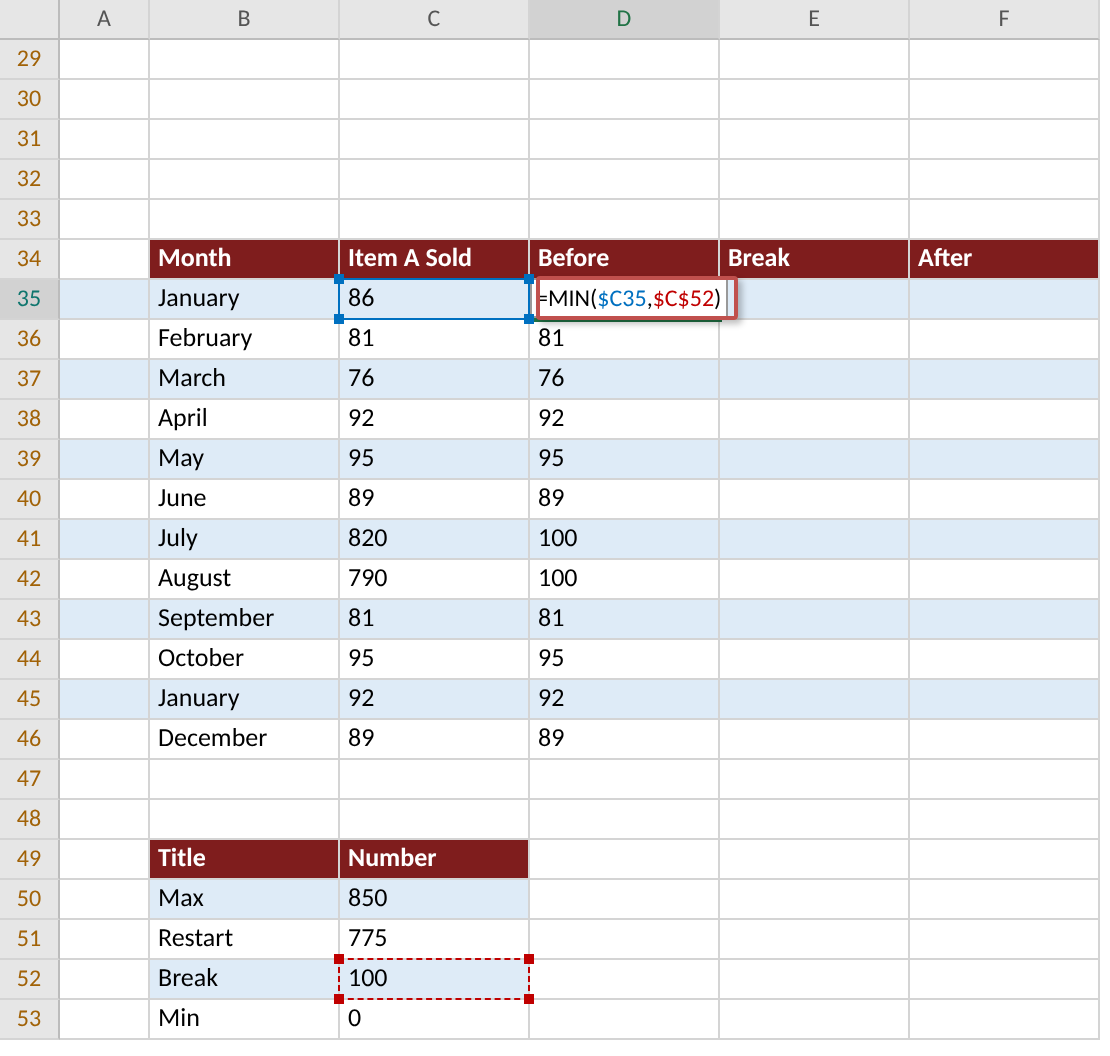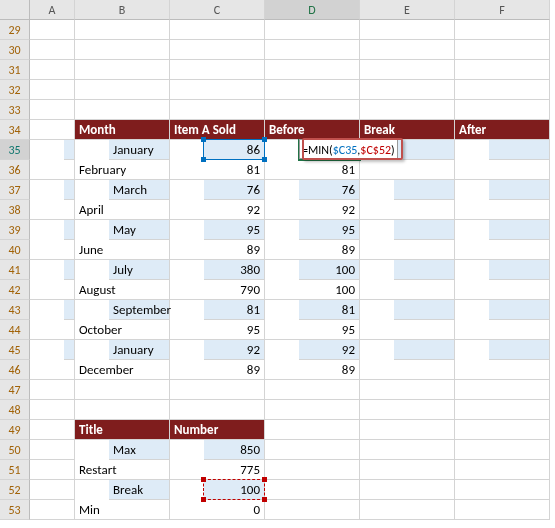--- a/index.html
+++ b/index.html
@@ -52,22 +52,22 @@
     background: #e6e6e6;
     border-right: 1px solid #bcbcbc;
     border-bottom: 1px solid #bcbcbc;
   }
   .theader {
     background: #7f1d1d;
     color: #fff;
     font-weight: bold;
     text-align: left;
   }
-  .band { background: #deebf7; margin-left: 34px; }
-  .num { text-align: right; }
+  .band { background: #deebf7; }
+  .num { text-align: left; }
   .sel-input {
     outline: 2px solid #217346;
     outline-offset: -1px;
     z-index: 2;
   }
   .formula-overlay {
     position: absolute;
     left: 0;
     top: -1px;
     height: 20px;
@@ -219,21 +219,21 @@
     <div class="cell rowhead">40</div>
     <div class="cell "></div>
     <div class="cell ">June</div>
     <div class="cell  num">89</div>
     <div class="cell  num">89</div>
     <div class="cell "></div>
     <div class="cell "></div>
     <div class="cell rowhead">41</div>
     <div class="cell  band"></div>
     <div class="cell  band">July</div>
-    <div class="cell  band num">380</div>
+    <div class="cell  band num">820</div>
     <div class="cell  band num">100</div>
     <div class="cell  band"></div>
     <div class="cell  band"></div>
     <div class="cell rowhead">42</div>
     <div class="cell "></div>
     <div class="cell ">August</div>
     <div class="cell  num">790</div>
     <div class="cell  num">100</div>
     <div class="cell "></div>
     <div class="cell "></div>

